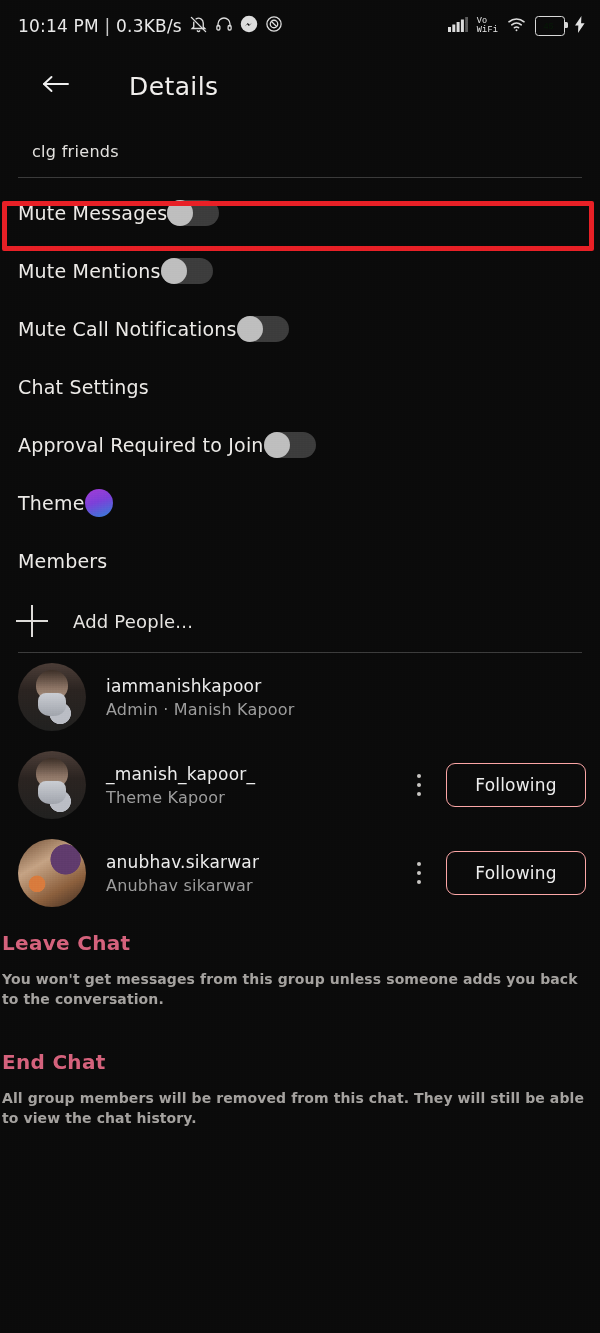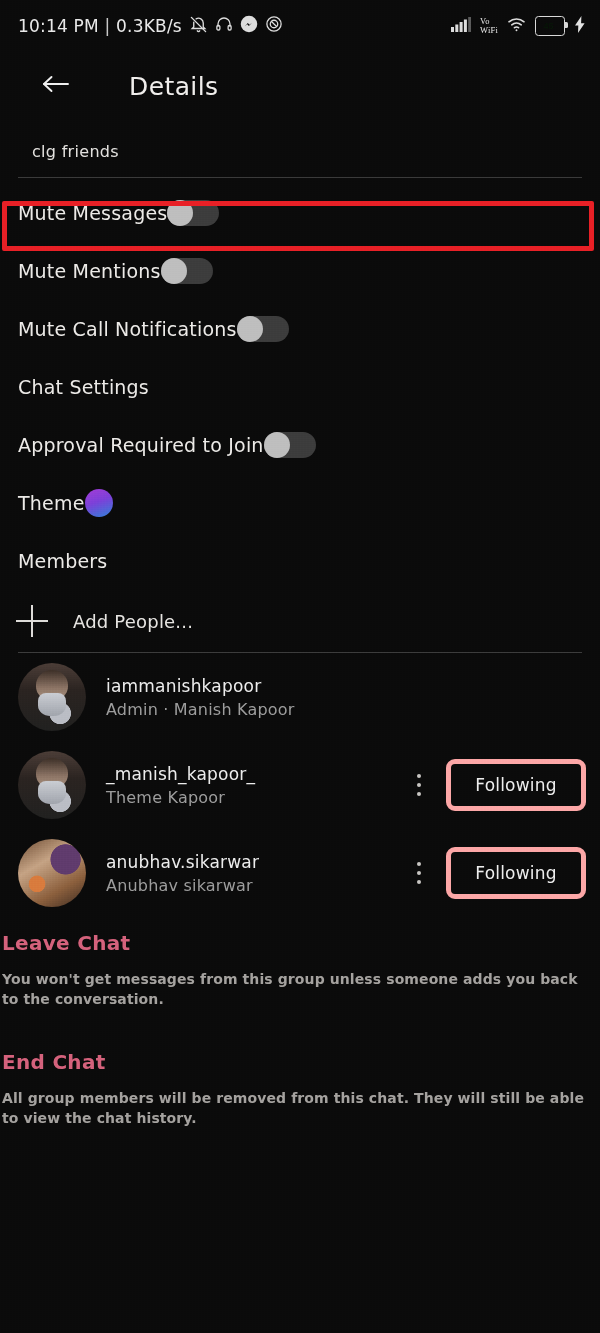--- a/index.html
+++ b/index.html
@@ -31,21 +31,21 @@
   }
   .sb-left { display:flex; align-items:center; gap:7px; }
   .sb-clock {
     font-size:17px; letter-spacing:.2px; color:#e9e9e9;
     font-family:"DejaVu Sans", sans-serif; white-space:nowrap;
   }
   .sb-right { display:flex; align-items:center; gap:9px; }
   .ico { display:block; }
   .vowifi {
     font-size:8.5px; line-height:9px; color:#e9e9e9; text-align:left;
-    font-family:Liberation Serif, serif; letter-spacing:.2px;
+    font-family:Liberation Mono, monospace; letter-spacing:.2px;
   }
   .batt {
     width:30px; height:16px; border:1.6px solid #d8d8d8; border-radius:3.5px;
     position:relative; display:flex; align-items:center; padding:9px;
   }
   .batt::after {
     content:""; position:absolute; right:-4px; top:4.5px;
     width:2.6px; height:6px; background:#d8d8d8; border-radius:0 1.5px 1.5px 0;
   }
   .batt-fill {
@@ -140,21 +140,21 @@
   .member-text { margin-left:20px; flex:1 1 auto; min-width:0; }
   .m-username { font-size:17px; color:#ececec; letter-spacing:.2px; }
   .m-sub { font-size:16px; color:#9b9b9b; margin-top:4px; letter-spacing:.2px; }
   .dots-icon {
     width:26px; height:34px; display:flex; flex-direction:column;
     align-items:center; justify-content:center; gap:5px; flex:0 0 auto;
   }
   .dots-icon span { width:4px; height:4px; border-radius:50%; background:#c7c5c2; display:block; }
   .follow-btn {
     margin-left:14px; flex:0 0 auto;
-    border:5px solid #fca5a5; border-radius:9px;
+    border:1px solid #fca5a5; border-radius:9px;
     padding:11px 0; width:140px; text-align:center;
     background:transparent; color:#ededed; font-size:17px;
     font-family:"DejaVu Sans", sans-serif; letter-spacing:.2px;
   }
 
   
   .danger-section { padding:0 2px;font-weight:bold; }
   .danger-title {
     font-size:20px; color:#d4607a; letter-spacing:.3px;
   }

